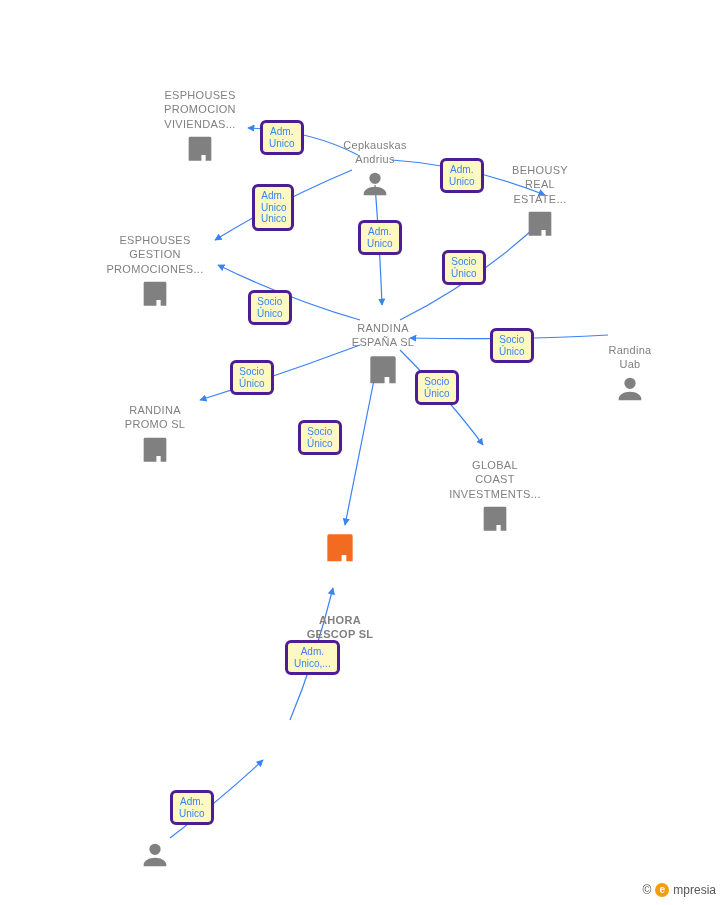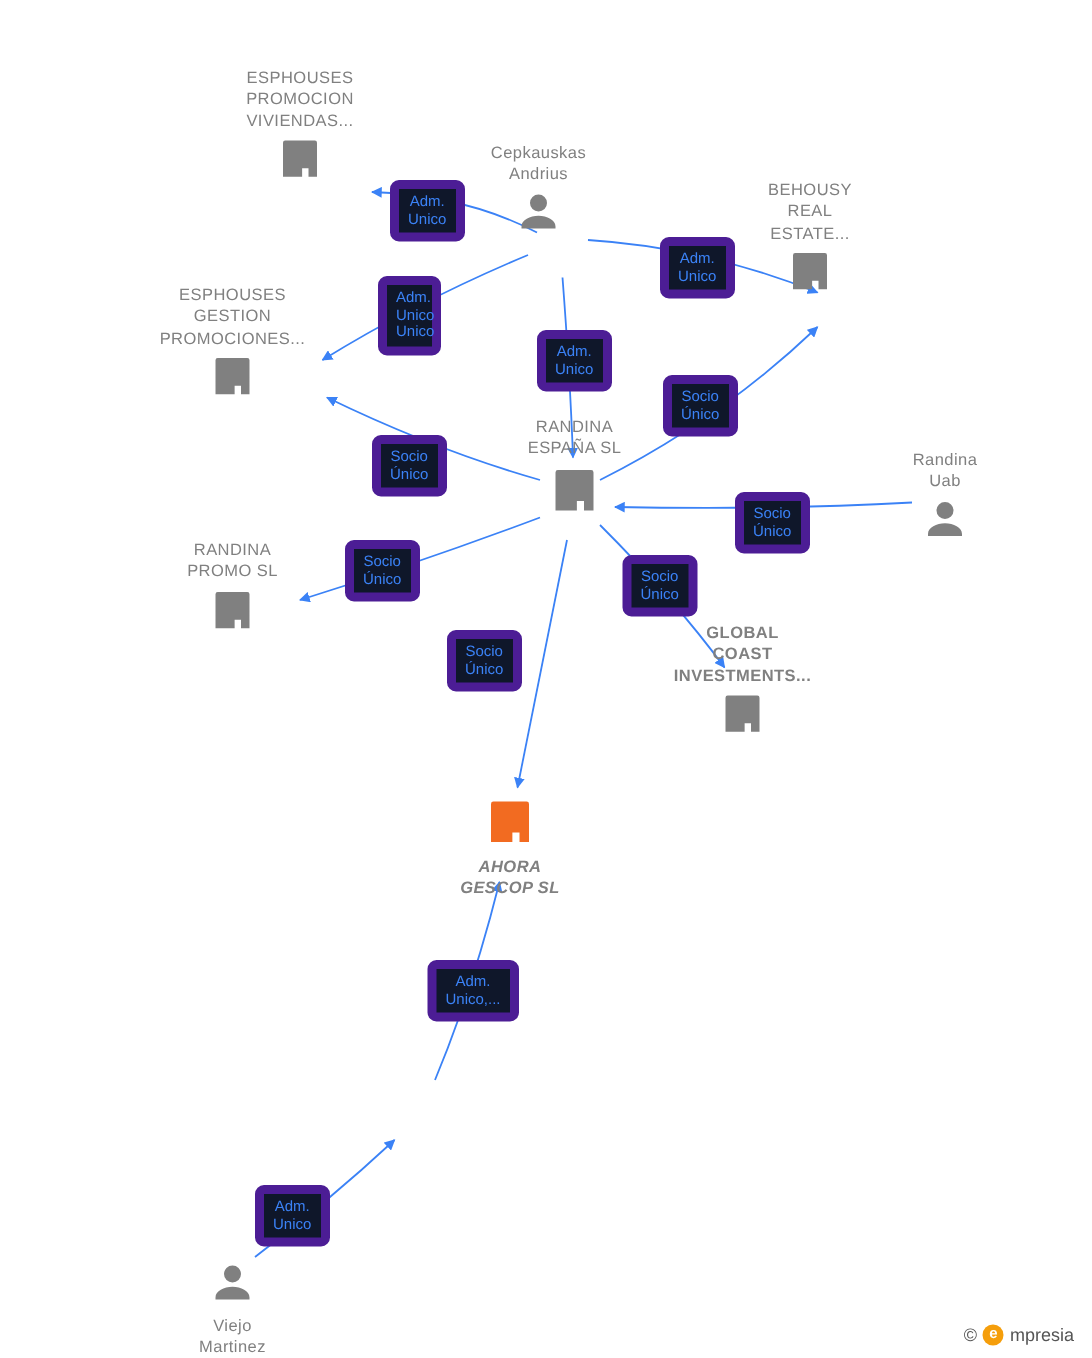--- a/index.html
+++ b/index.html
@@ -25,32 +25,33 @@
   .node {
     position: absolute;
     text-align: center;
     width: 110px;
   }
   .node .label {
     font-size: 11px;
     color: #808080;
     line-height: 1.3;
     letter-spacing: 0.3px;
+    margin-top: 43px;
   }
   .building-icon, .person-icon {
     display: inline-block;
   }
   .building-icon svg { display: block; margin: 0 auto; }
   .person-icon svg { display: block; margin: 0 auto; }
   .edge-label {
     position: absolute;
     font-size: 10px;
     color: #3b82f6;
-    background: #0f172a;
-    border: 6px solid #4c1d95;
+    background: #fef9c3;
+    border: 3px solid #4c1d95;
     border-radius: 6px;
     padding: 3px 6px;
     line-height: 1.15;
     text-align: center;
     white-space: nowrap;
   }
   .footer-brand {
     position: absolute;
     right: 12px;
     bottom: 8px;
@@ -112,21 +113,21 @@
 
   <div class="node" style="left:145px; top:45px;">
     <div class="label">ESPHOUSES<br>PROMOCION<br>VIVIENDAS...</div>
     <span class="building-icon">
       <svg width="34" height="34" viewBox="0 0 24 24" fill="#808080">
           <path d="M4 21V5a1 1 0 0 1 1-1h14a1 1 0 0 1 1 1v16h-4v-4h-3v4H4zm3-12h2v2H7V9zm0 4h2v2H7v-2zm4-4h2v2h-2V9zm0 4h2v2h-2v-2zm4-4h2v2h-2V9zm0 4h2v2h-2v-2z"></path>
         </svg>
     </span>
   </div>
 
-  <div class="node" style="left:304px; top:95px;">
+  <div class="node" style="left:320px; top:95px;">
     <div class="label">Cepkauskas<br>Andrius</div>
     <span class="person-icon">
       <svg width="34" height="34" viewBox="0 0 24 24" fill="#808080">
           <path d="M12 12a4 4 0 1 0-4-4 4 4 0 0 0 4 4zm0 2c-4 0-8 2-8 5v1h16v-1c0-3-4-5-8-5z"></path>
         </svg>
     </span>
   </div>
 
   <div class="node" style="left:485px; top:120px;">
     <div class="label">BEHOUSY<br>REAL<br>ESTATE...</div>
@@ -166,30 +167,30 @@
 
   <div class="node" style="left:100px; top:360px;">
     <div class="label">RANDINA<br>PROMO SL</div>
     <span class="building-icon">
       <svg width="34" height="34" viewBox="0 0 24 24" fill="#808080">
           <path d="M4 21V5a1 1 0 0 1 1-1h14a1 1 0 0 1 1 1v16h-4v-4h-3v4H4zm3-12h2v2H7V9zm0 4h2v2H7v-2zm4-4h2v2h-2V9zm0 4h2v2h-2v-2zm4-4h2v2h-2V9zm0 4h2v2h-2v-2z"></path>
         </svg>
     </span>
   </div>
 
-  <div class="node" style="left:440px; top:415px;font-weight:bold;">
+  <div class="node" style="left:440px; top:415px;">
     <div class="label">GLOBAL<br>COAST<br>INVESTMENTS...</div>
     <span class="building-icon">
       <svg width="34" height="34" viewBox="0 0 24 24" fill="#808080">
           <path d="M4 21V5a1 1 0 0 1 1-1h14a1 1 0 0 1 1 1v16h-4v-4h-3v4H4zm3-12h2v2H7V9zm0 4h2v2H7v-2zm4-4h2v2h-2V9zm0 4h2v2h-2v-2zm4-4h2v2h-2V9zm0 4h2v2h-2v-2z"></path>
         </svg>
     </span>
   </div>
 
-  <div class="node" style="left:285px; top:528px;font-style:italic;">
+  <div class="node" style="left:285px; top:528px;">
     <span class="building-icon">
       <svg width="38" height="38" viewBox="0 0 24 24" fill="#f26b21">
           <path d="M4 21V5a1 1 0 0 1 1-1h14a1 1 0 0 1 1 1v16h-4v-4h-3v4H4zm3-12h2v2H7V9zm0 4h2v2H7v-2zm4-4h2v2h-2V9zm0 4h2v2h-2v-2zm4-4h2v2h-2V9zm0 4h2v2h-2v-2z"></path>
         </svg>
     </span>
     <div class="label" style="font-weight:bold;">AHORA<br>GESCOP SL</div>
   </div>
 
 
   <div class="node" style="left:100px; top:838px;">

